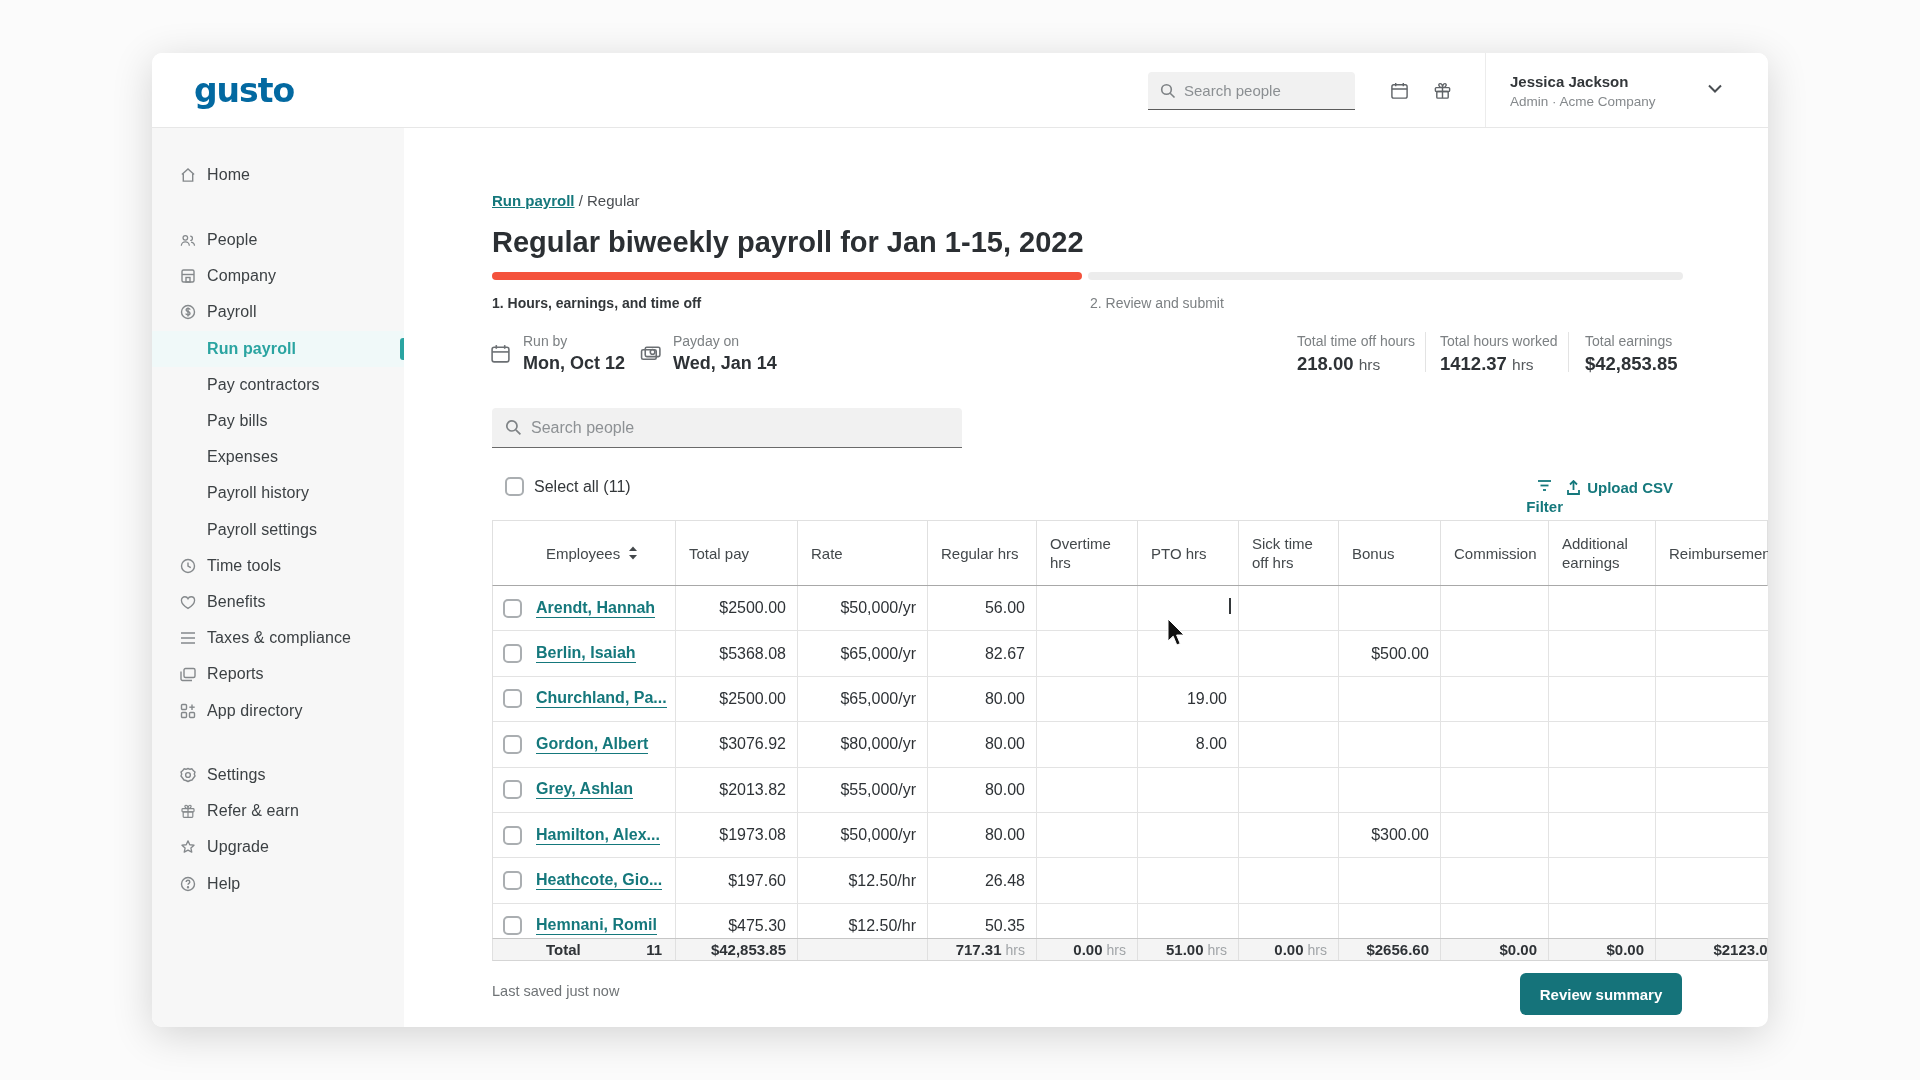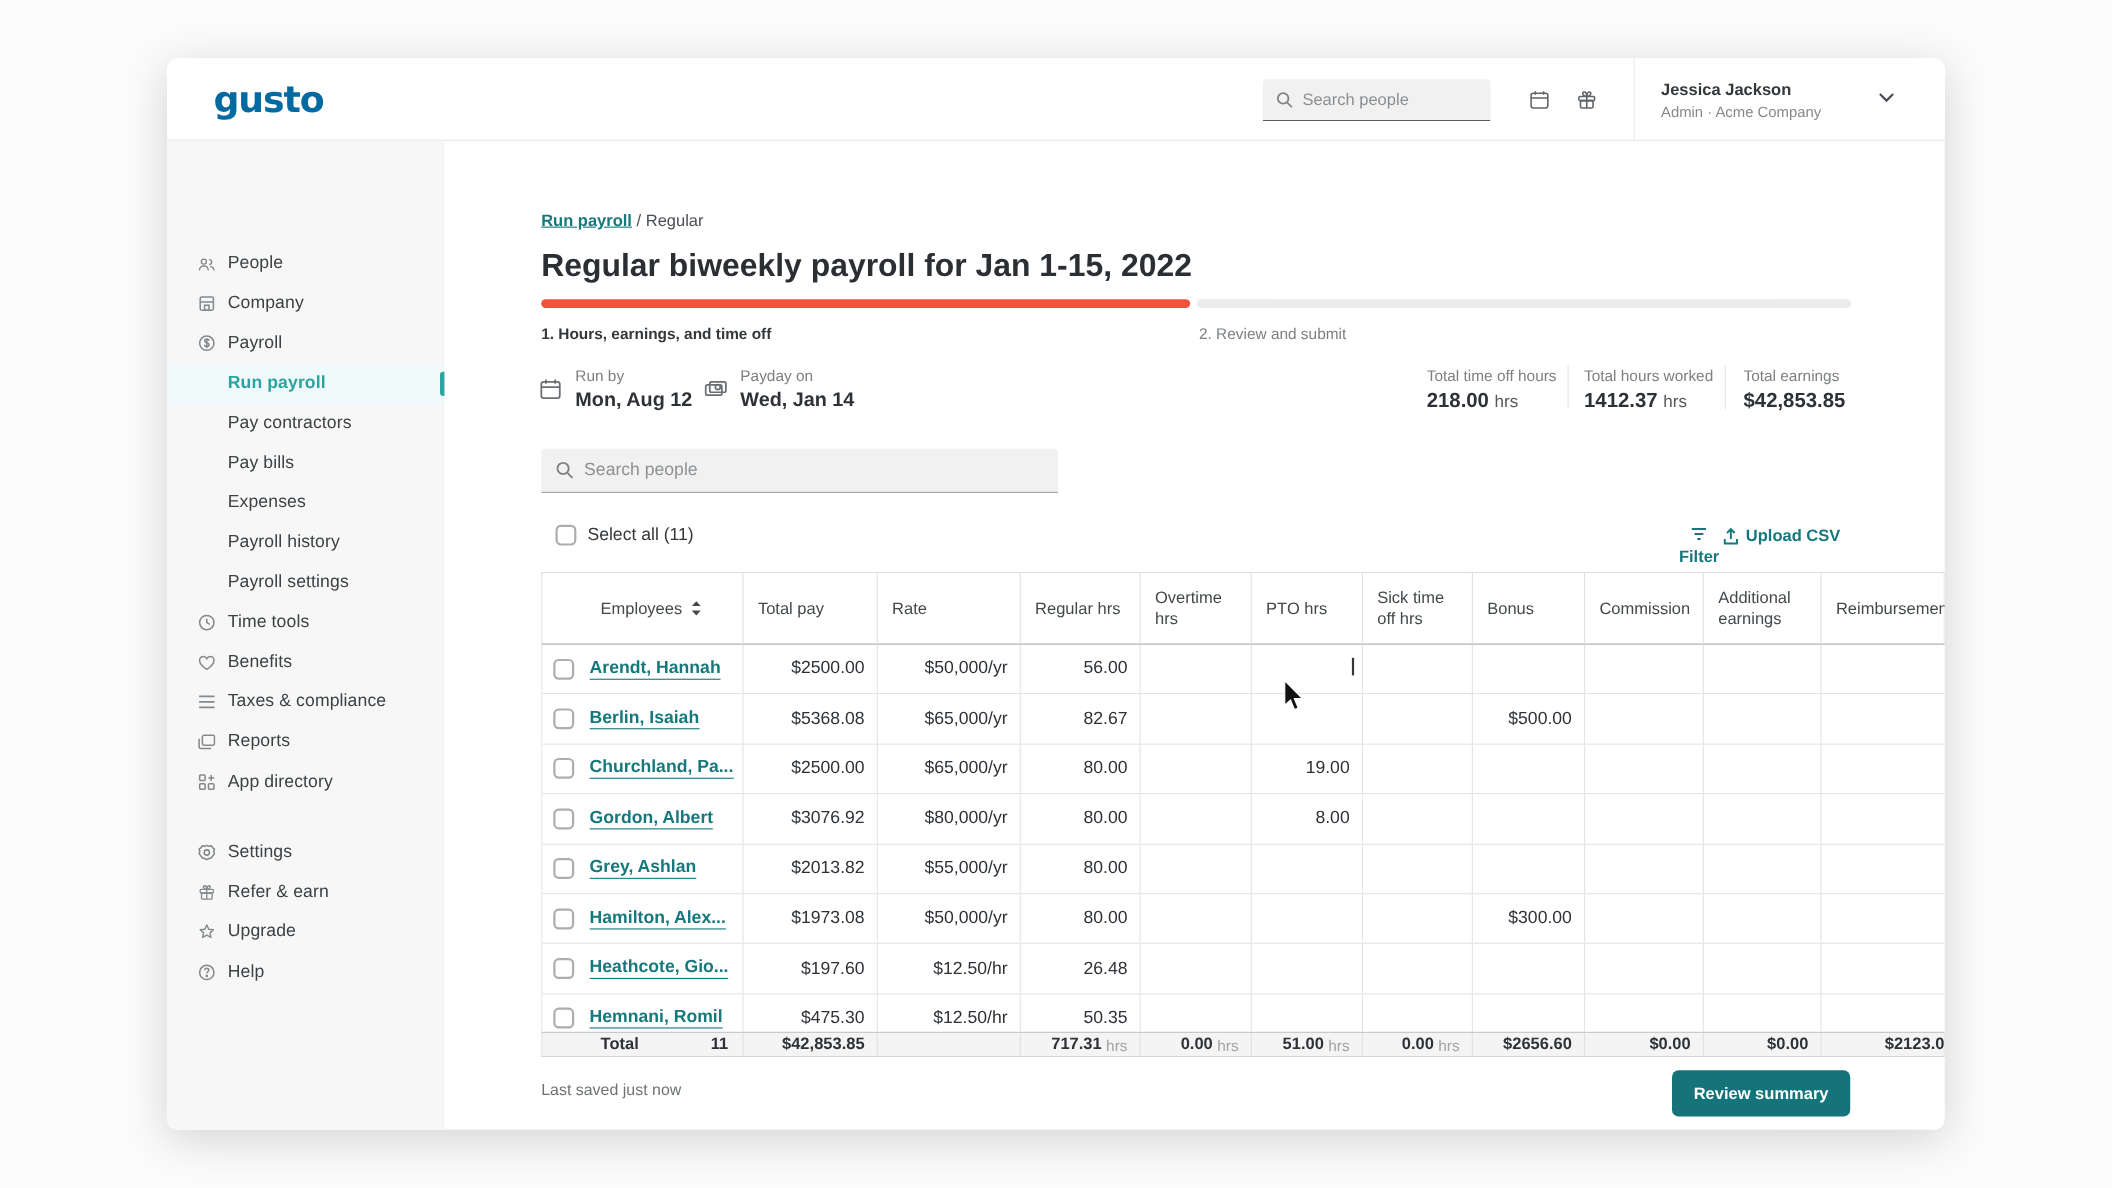--- a/index.html
+++ b/index.html
@@ -98,20 +98,29 @@
     <div class="urole">Admin · Acme Company</div>
     <div class="chev">
       <svg width="14" height="9" viewBox="0 0 14 9" fill="none" stroke="#4a4e52" stroke-width="2">
           <polyline points="1,1.5 7,7.5 13,1.5"></polyline>
         </svg>
     </div>
   </div>
 
   <nav class="sidebar" id="sidebar">
 
+  <div class="side-item" style="top: 29px;">
+        <span class="sicon">
+          <svg width="17" height="16" viewBox="0 0 17 16" fill="none" stroke="#85898c" stroke-width="1.5">
+            <path d="M2 7.5 L8.5 1.5 L15 7.5"></path>
+            <path d="M3.5 6.5 V14.5 H13.5 V6.5"></path>
+          </svg>
+        </span>
+        <span class="slabel">Home</span>
+      </div>
       <div class="side-item" style="top: 130.2px;">
         <span class="sicon">
           <svg width="16" height="16" viewBox="0 0 16 16" fill="none" stroke="#85898c" stroke-width="1.4">
             <rect x="2" y="2" width="12" height="12" rx="1.5"></rect>
             <line x1="2" y1="6.5" x2="14" y2="6.5"></line>
             <rect x="6" y="9.5" width="4" height="4.5"></rect>
           </svg>
         </span>
         <span class="slabel">Company</span>
       </div>
@@ -254,21 +263,21 @@
 
   <div class="info-icon" style="left:338px; top:290px;">
     <svg width="21" height="21" viewBox="0 0 20 20" fill="none" stroke="#6b6f73" stroke-width="1.5">
         <rect x="2" y="4" width="16" height="14" rx="2"></rect>
         <line x1="2" y1="8.5" x2="18" y2="8.5"></line>
         <line x1="6" y1="2" x2="6" y2="5.5"></line>
         <line x1="14" y1="2" x2="14" y2="5.5"></line>
       </svg>
   </div>
   <div class="info-label" style="left:371px; top:280px;">Run by</div>
-  <div class="info-value" style="left:371px; top:300px;">Mon, Aug 12</div>
+  <div class="info-value" style="left:371px; top:300px;">Mon, Oct 12</div>
 
   <div class="info-icon" style="left:488px; top:292px;">
     <svg width="22" height="19" viewBox="0 0 21 18" fill="none" stroke="#6b6f73" stroke-width="1.5">
         <rect x="1.5" y="4.5" width="14" height="9" rx="1.5"></rect>
         <rect x="5" y="2" width="14" height="9" rx="1.5"></rect>
         <circle cx="12" cy="6.5" r="2.2"></circle>
       </svg>
   </div>
   <div class="info-label" style="left:521px; top:280px;">Payday on</div>
   <div class="info-value" style="left:521px; top:300px;">Wed, Jan 14</div>

